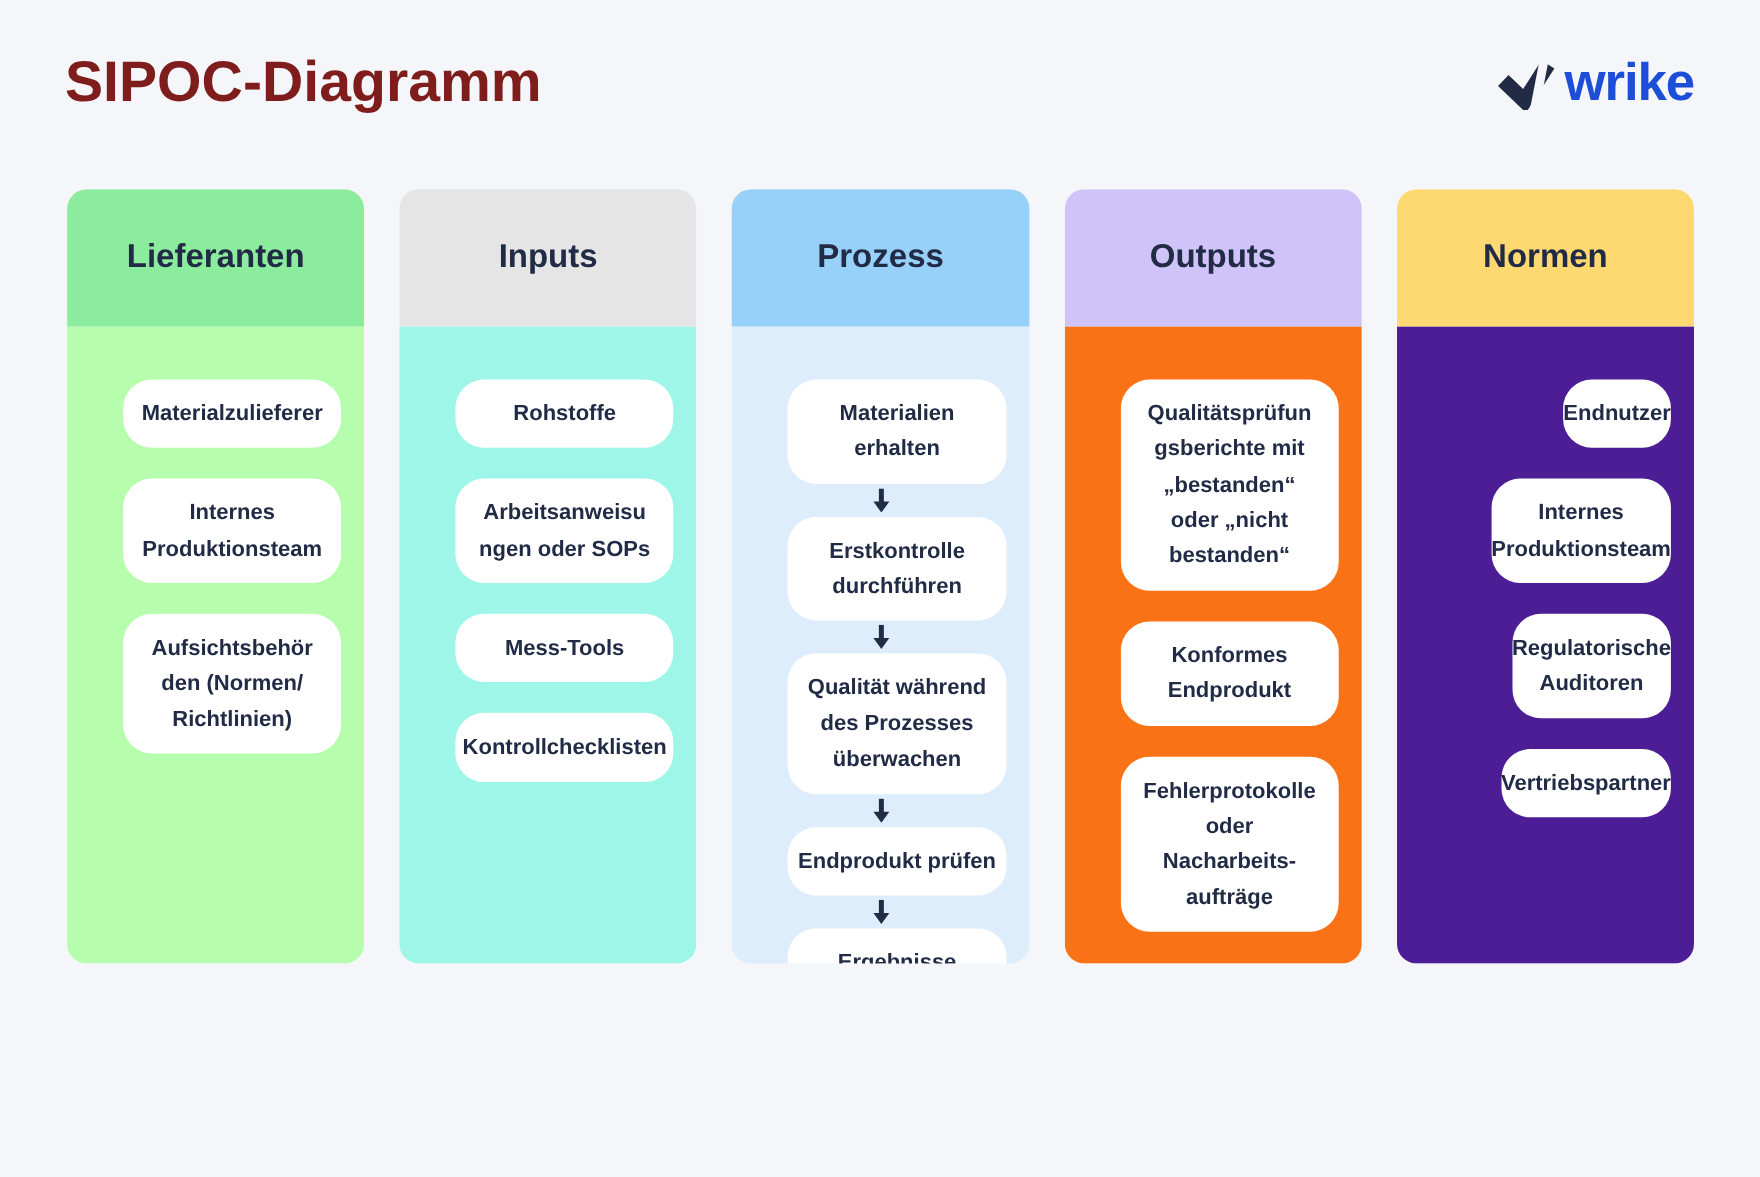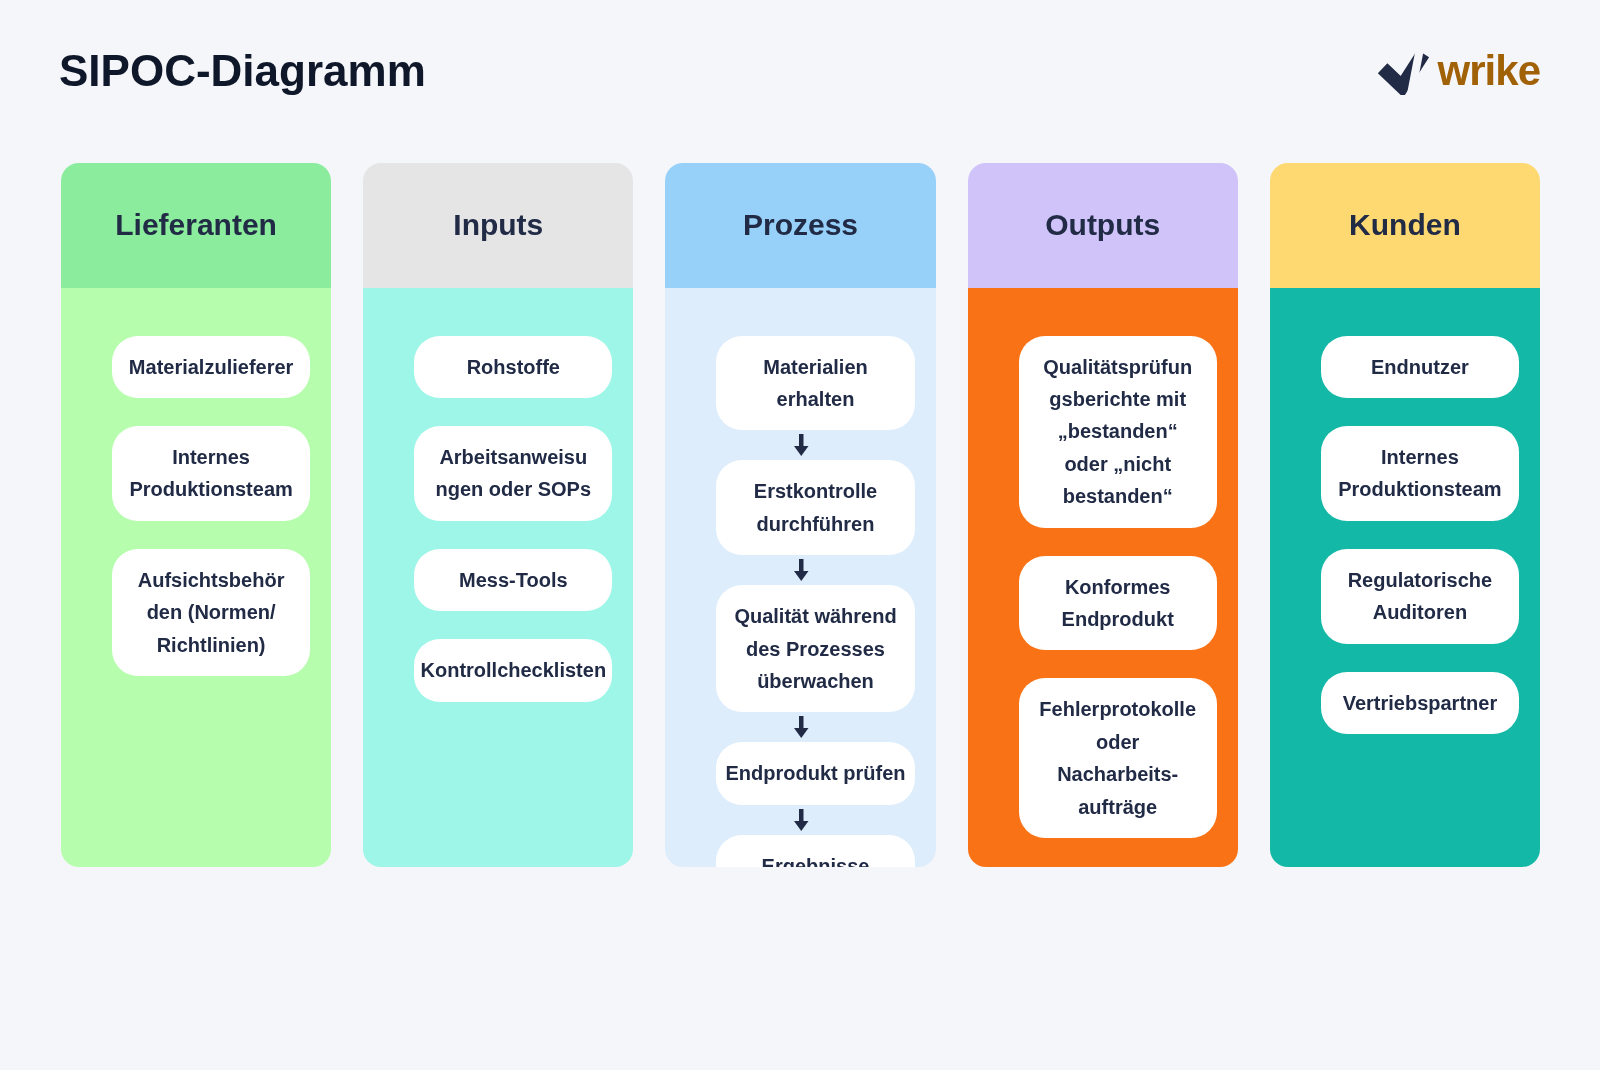--- a/index.html
+++ b/index.html
@@ -12,35 +12,35 @@
     overflow: hidden;
   }
   .topbar {
     display: flex;
     justify-content: space-between;
     align-items: center;
     padding: 46px 60px 0 59px;
   }
   .page-title {
     margin: 0;
-    font-size: 44px;
+    font-size: 52px;
     line-height: 1.15;
     font-weight: bold;
-    color: #0f172a;
+    color: #7f1d1d;
   }
   .logo {
     display: flex;
     align-items: center;
     gap: 8px;
   }
   .logo-text {
-    font-size: 42px;
+    font-size: 48px;
     font-weight: bold;
     letter-spacing: -1px;
-    color: #a16207;
+    color: #1d4ed8;
     text-align: right;
   }
   .board {
     display: flex;
     gap: 32px;
     padding: 0 60px 0 61px;
     margin-top: 66px;
   }
   .column {
     flex: 1;
@@ -85,21 +85,21 @@
   
   .col-suppliers .col-header { background: #8cec9d; }
   .col-suppliers .col-body   { background: #b6fead; }
   .col-inputs .col-header    { background: #e5e5e5; }
   .col-inputs .col-body      { background: #9df6e7; }
   .col-process .col-header   { background: #97d1fa; }
   .col-process .col-body     { background: #ddedfc; gap: 4px; padding-top: 48px; }
   .col-outputs .col-header   { background: #cfc3f9; }
   .col-outputs .col-body     { background: #f97316; }
   .col-customers .col-header { background: #fed871; }
-  .col-customers .col-body   { background: #14b8a6; }
+  .col-customers .col-body   { background: #4c1d95; align-items: flex-end; }
   .arrow {
     display: flex;
     justify-content: center;
     align-items: center;
     height: 22px;
     flex: none;
   }
 </style>
 </head>
 <body>
@@ -201,21 +201,21 @@
 Endprodukt</span></div>
       <div class="card"><span>Fehlerprotokolle
 oder
 Nacharbeits-
 aufträge</span></div>
     </div>
   </section>
 
   <section class="column col-customers">
     <div class="col-header">
-      <span>Kunden</span>
+      <span>Normen</span>
     </div>
     <div class="col-body">
       <div class="card"><span>Endnutzer</span></div>
       <div class="card"><span>Internes
 Produktionsteam</span></div>
       <div class="card"><span>Regulatorische
 Auditoren</span></div>
       <div class="card"><span>Vertriebspartner</span></div>
     </div>
   </section>

